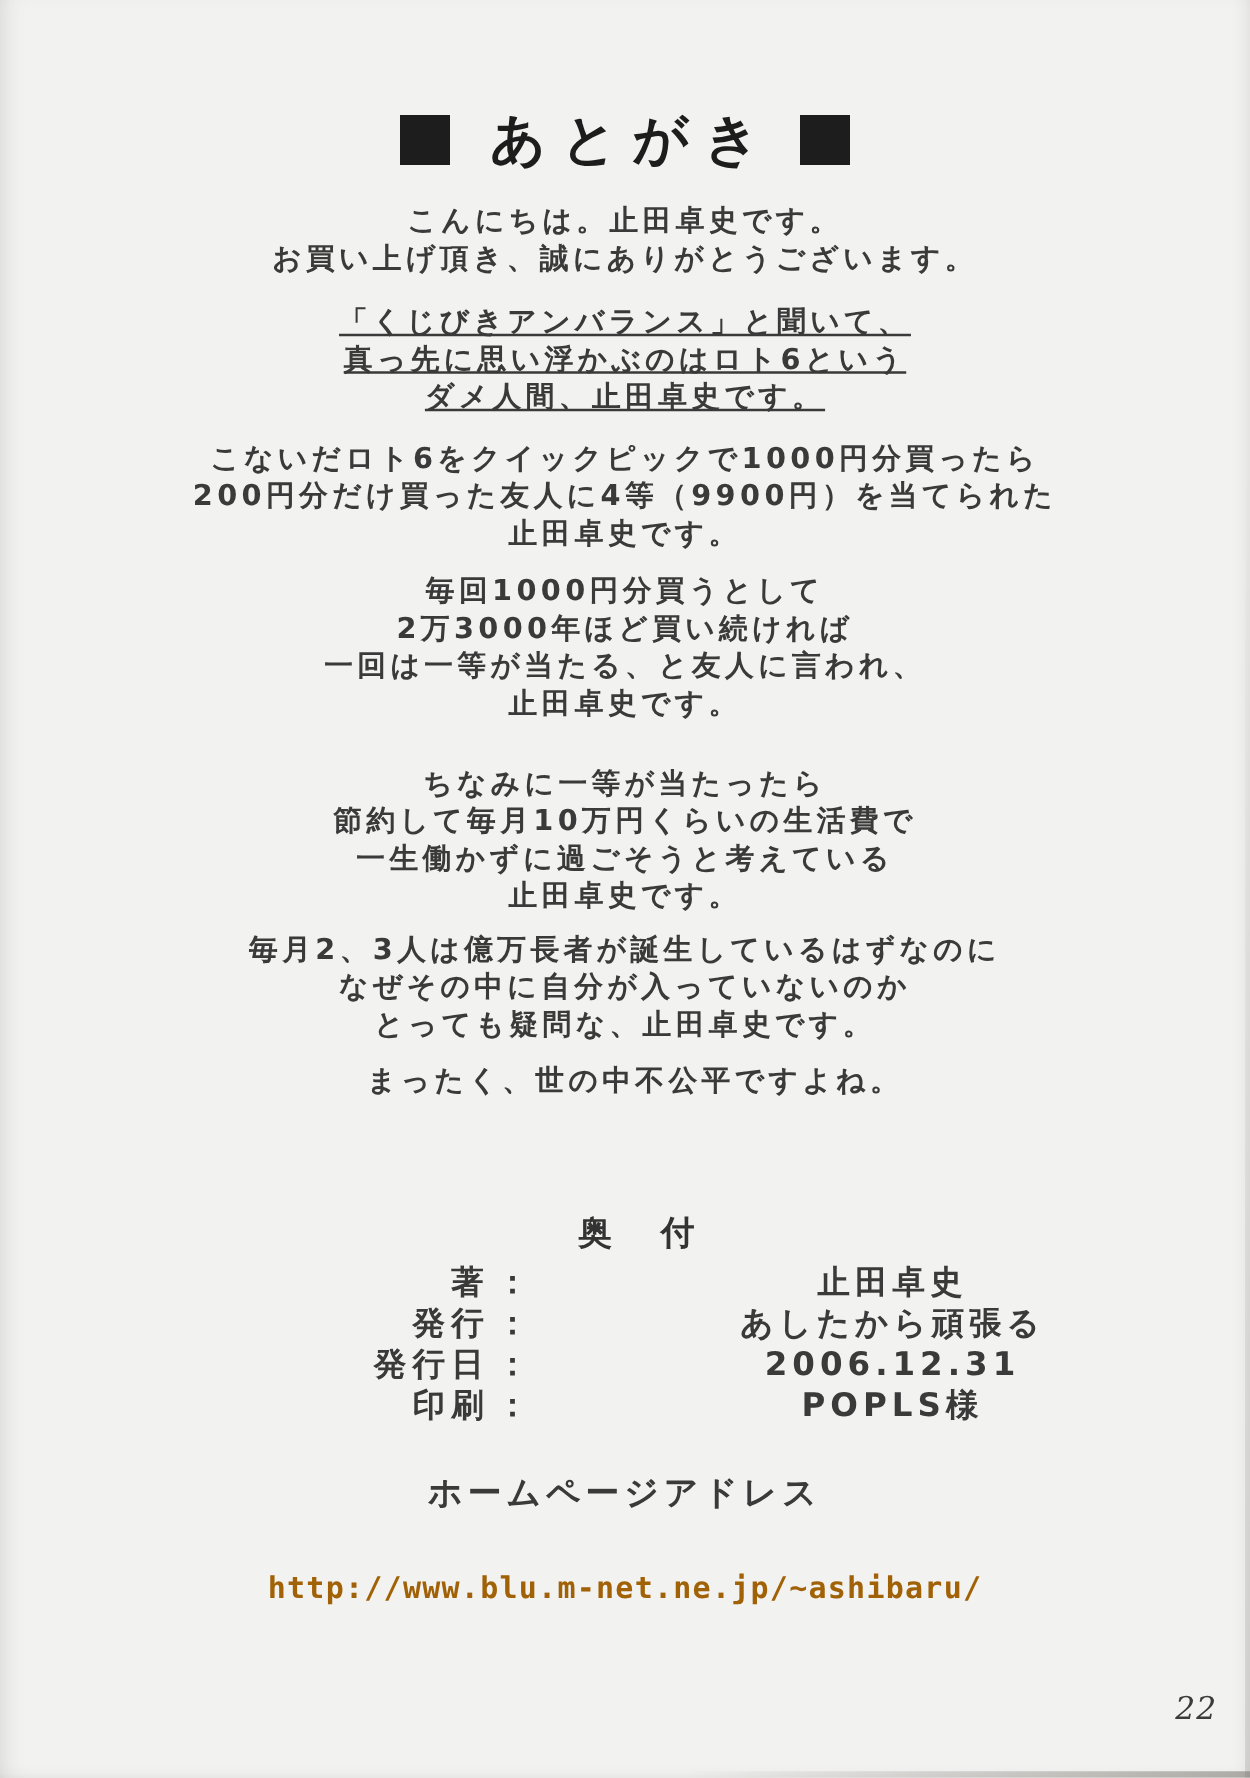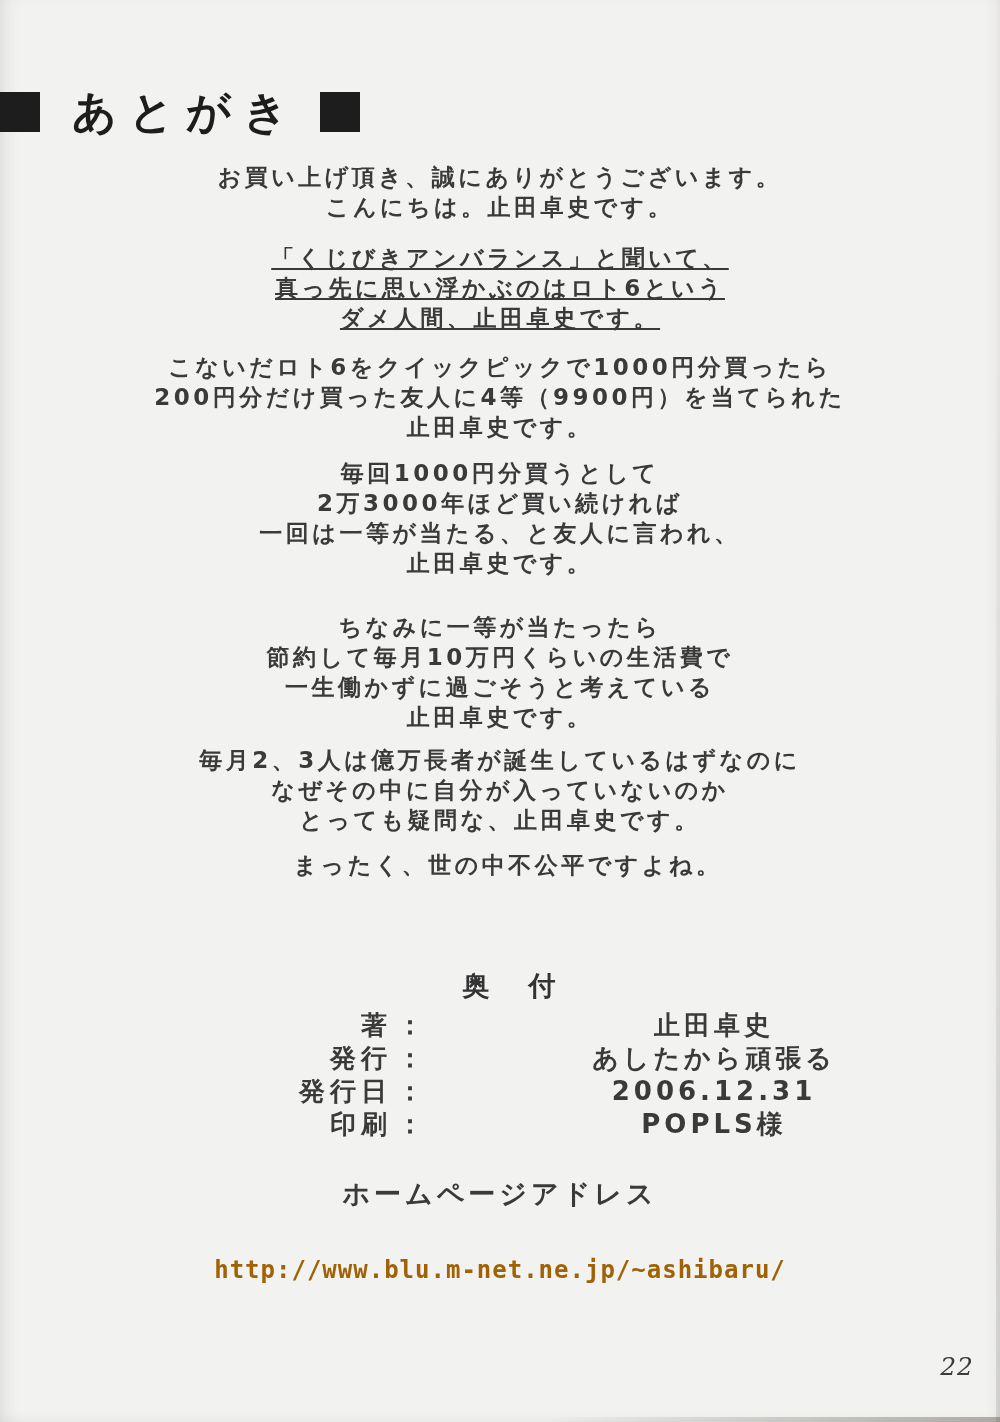--- a/index.html
+++ b/index.html
@@ -46,20 +46,21 @@
     position: absolute;
     left: 0;
     right: 0;
     text-align: center;
   }
 
   
   .title-row {
     top: 88px;
     display: flex;
+    justify-content: center;
     align-items: center;
     gap: 20px;
   }
   .title-sq {
     width: 40px;
     height: 40px;
     background: #1d1d1d;
     display: inline-block;
   }
   .title-text {
@@ -156,22 +157,22 @@
 
 <div class="scan-vignette"></div>
 
 <header class="block title-row">
   <span class="title-sq"></span>
   <h1 class="title-text">あとがき</h1>
   <span class="title-sq"></span>
 </header>
 
 <section class="block para p1">
+  <div class="line">こんにちは。止田卓史です。</div>
   <div class="line">お買い上げ頂き、誠にありがとうございます。</div>
-  <div class="line">こんにちは。止田卓史です。</div>
 </section>
 
 <section class="block para p2">
   <div class="line">「くじびきアンバランス」と聞いて、</div>
   <div class="line">真っ先に思い浮かぶのはロト6という</div>
   <div class="line">ダメ人間、止田卓史です。</div>
 </section>
 
 <section class="block para p3">
   <div class="line">こないだロト6をクイックピックで1000円分買ったら</div>

